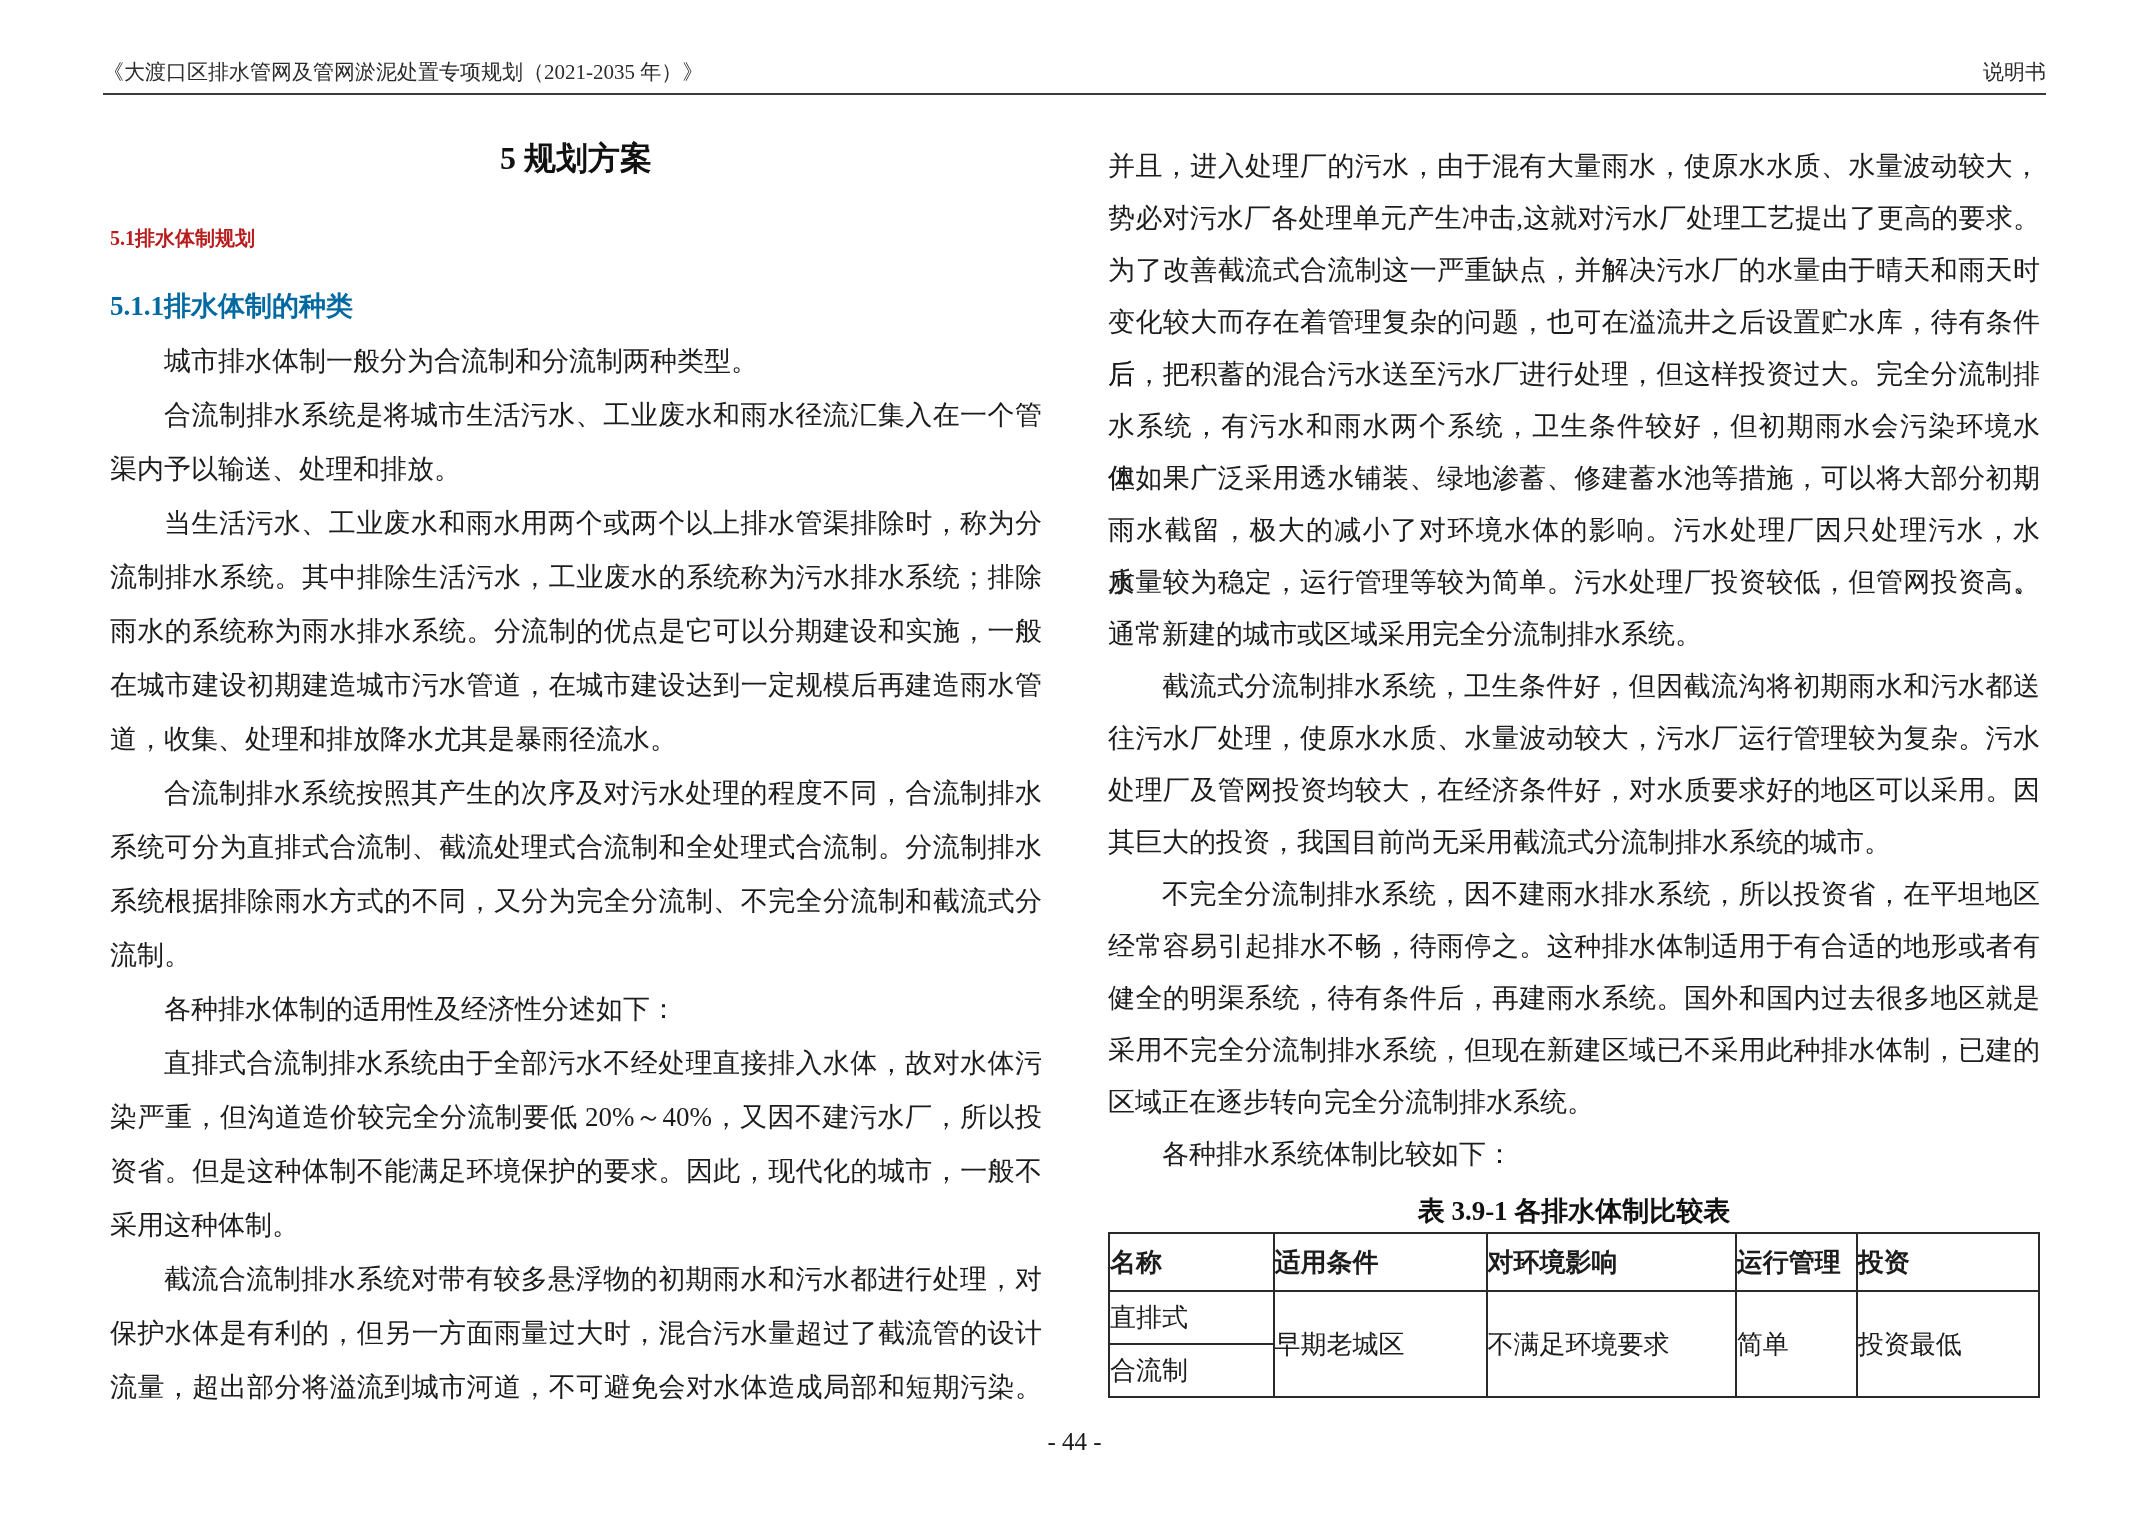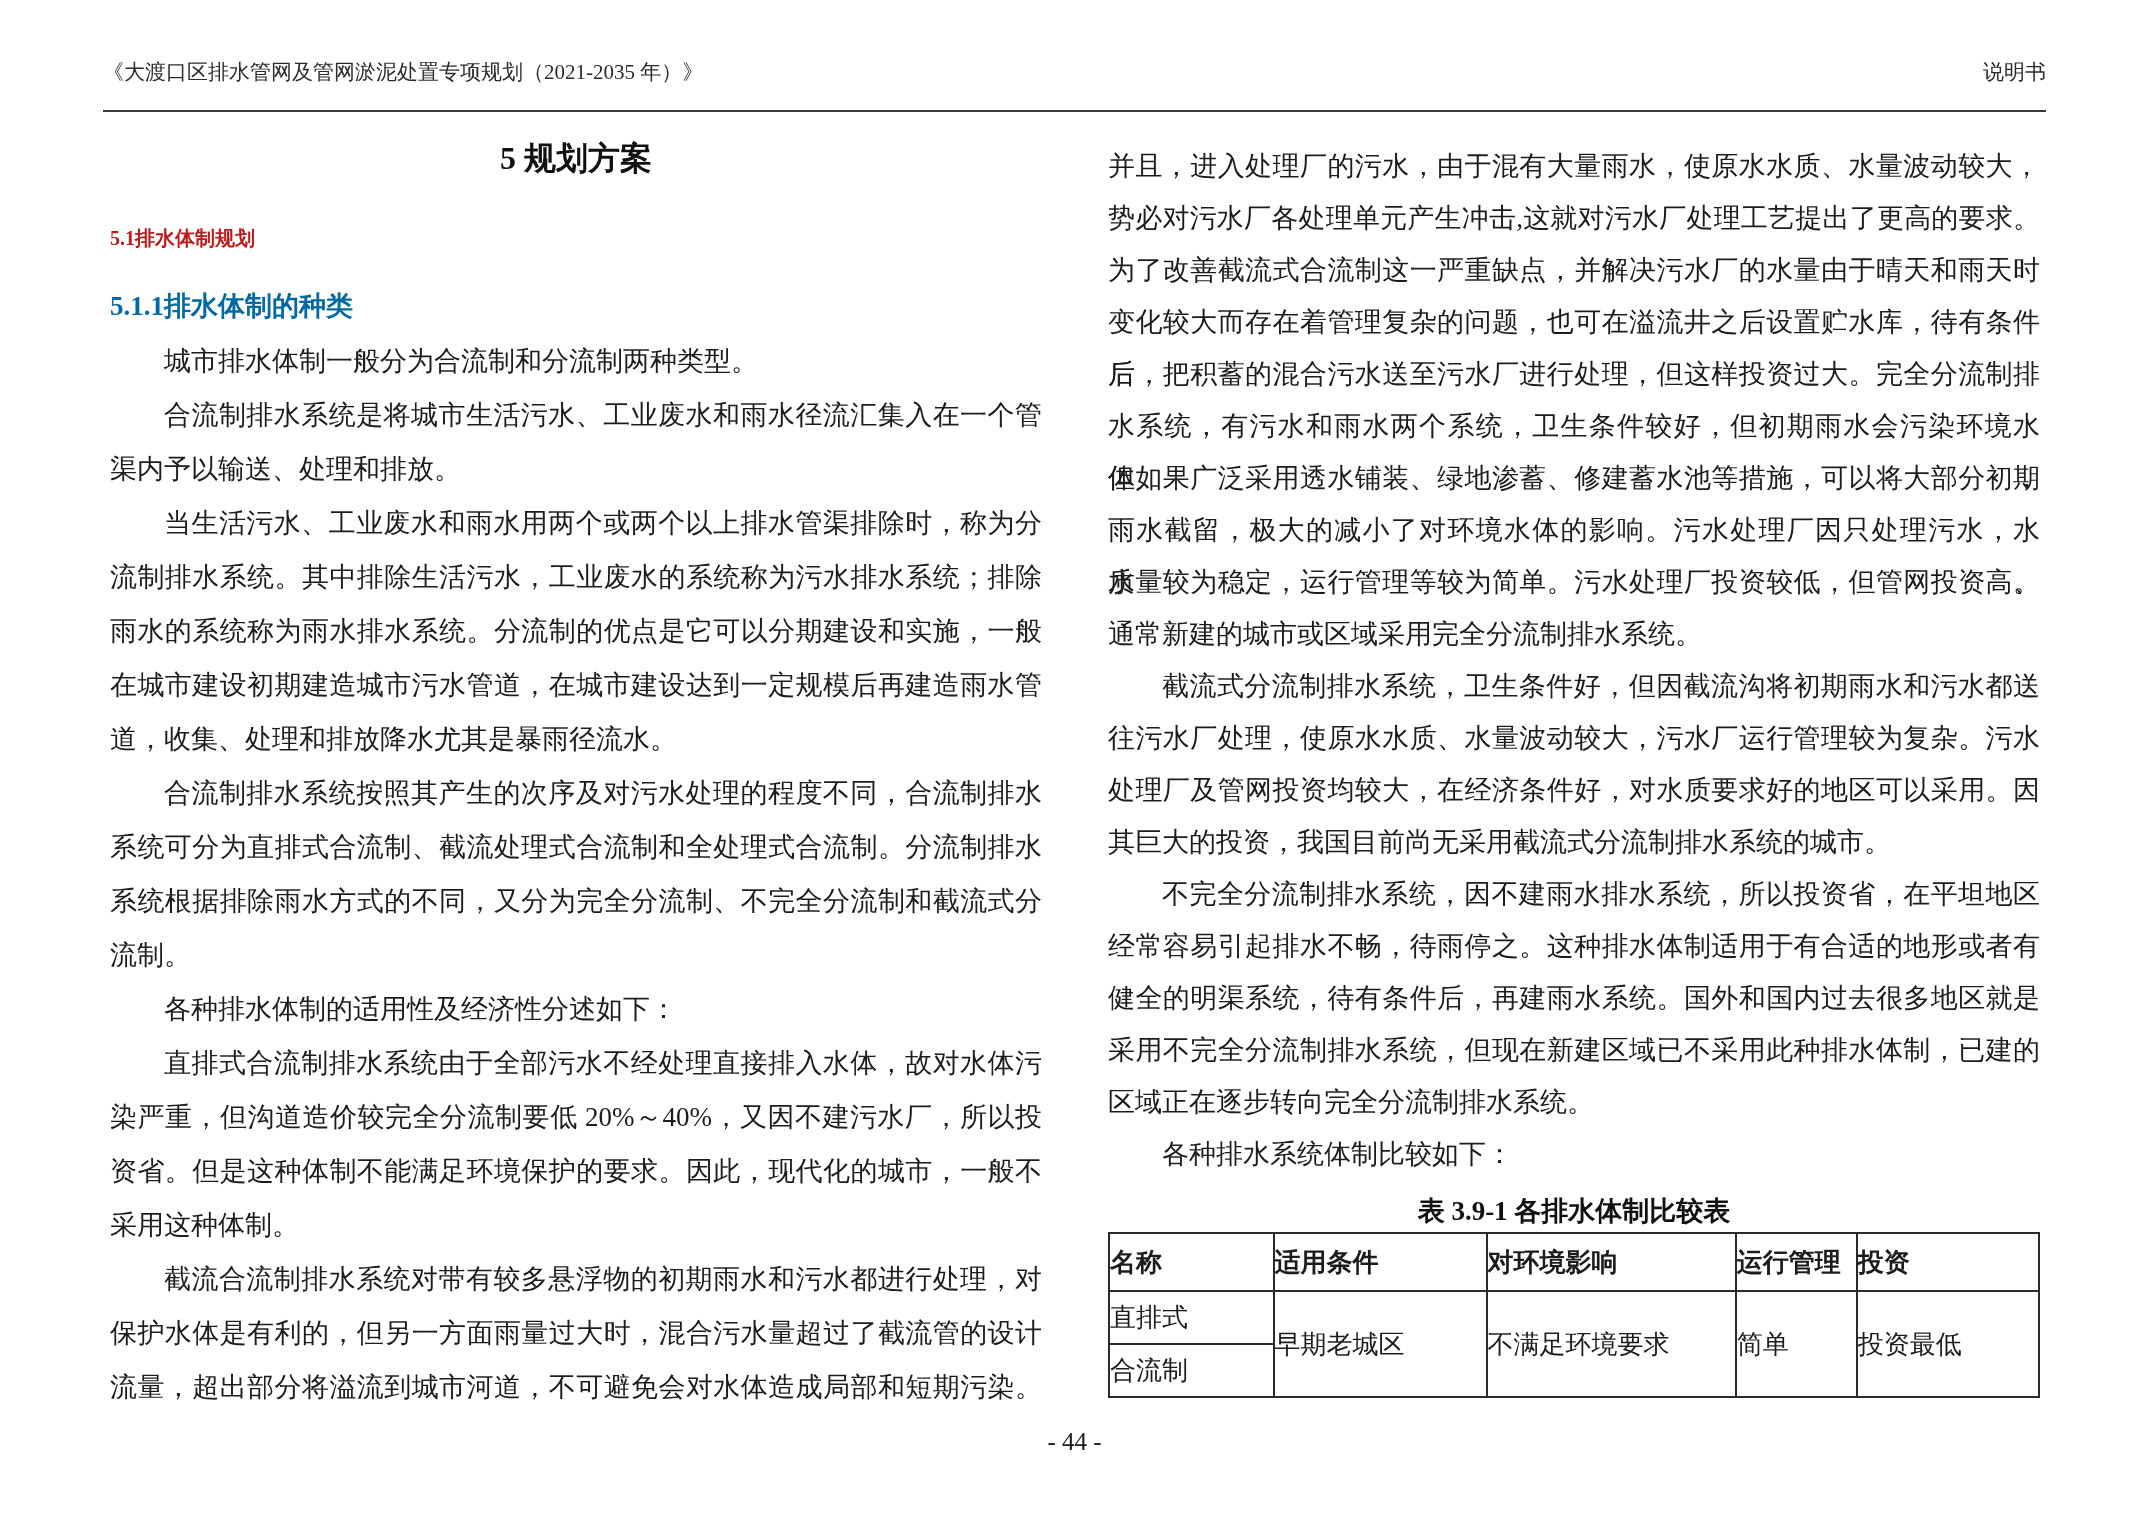--- a/index.html
+++ b/index.html
@@ -12,21 +12,21 @@
     font-family: "Liberation Serif", "DejaVu Serif", serif;
     color: #1c1c1c;
     overflow: hidden;
   }
   
   .doc-header {
     position: absolute; left: 103px; top: 58px; width: 1943px;
     display: flex; justify-content: space-between; align-items: flex-end;
     font-size: 21px; color: #2b2b2b;
     border-bottom: 2px solid #3a3a3a;
-    padding-bottom: 24px;
+    padding-bottom: 7px;
   }
   
   .col { position: absolute; top: 110px; width: 932px; }
   .col-left  { left: 110px; }
   .col-right { left: 1108px; }
 
   .chapter-title {
     margin-top: 24px; height: 48px; line-height: 48px;
     text-align: center; font-size: 32px; font-weight: bold; color: #111;
   }

